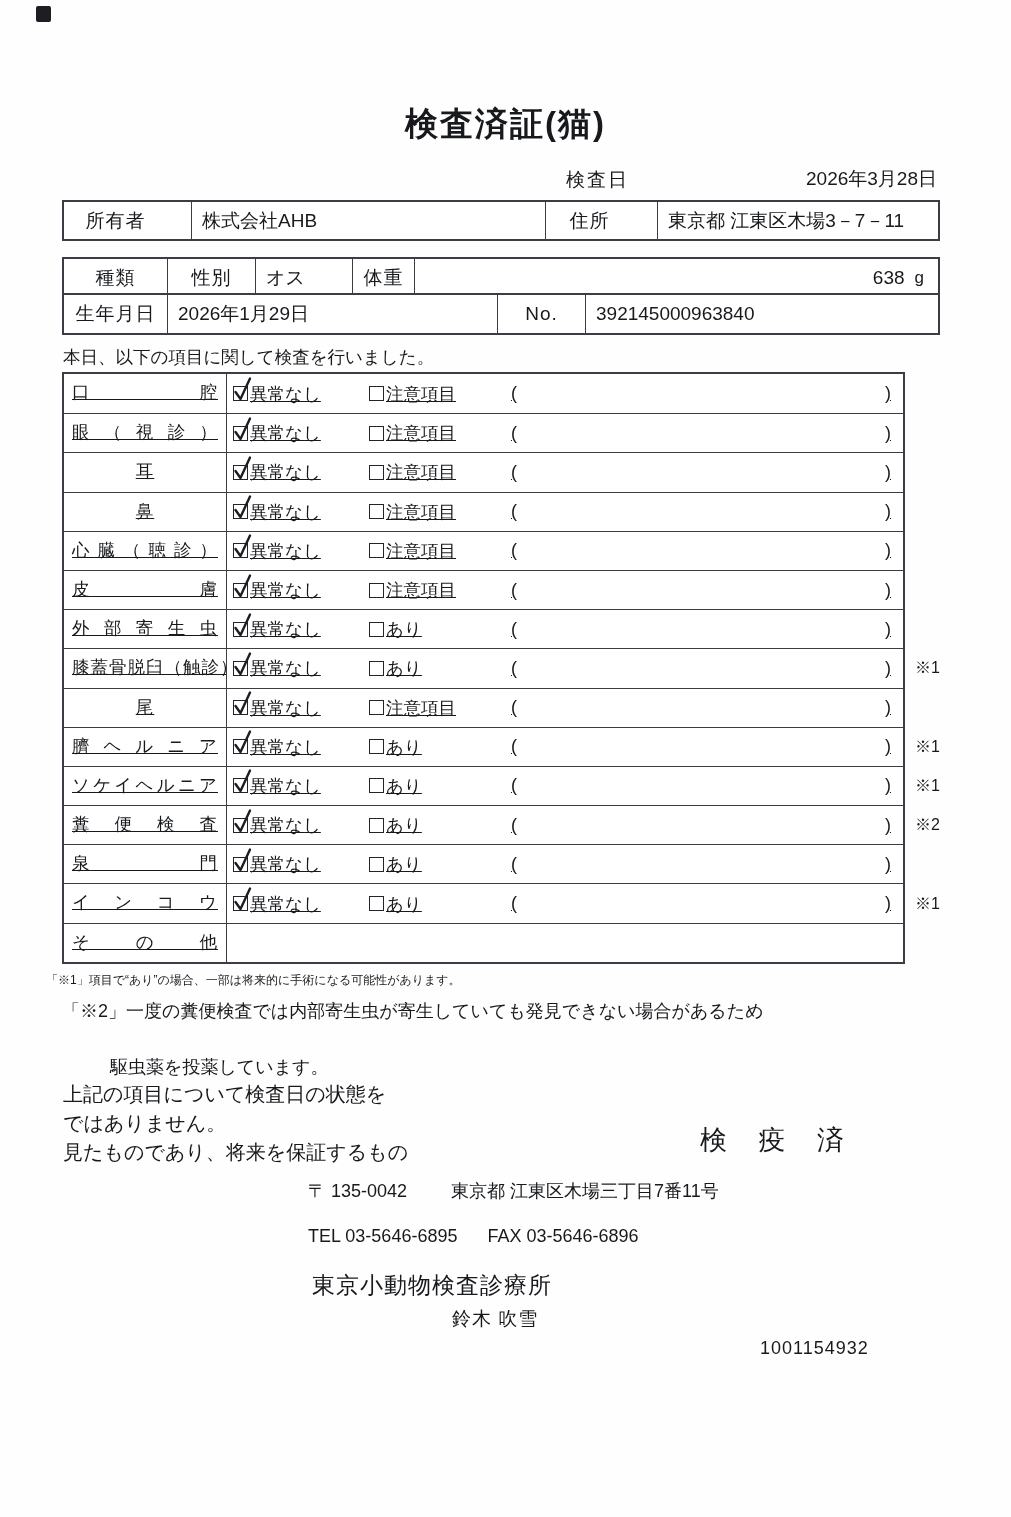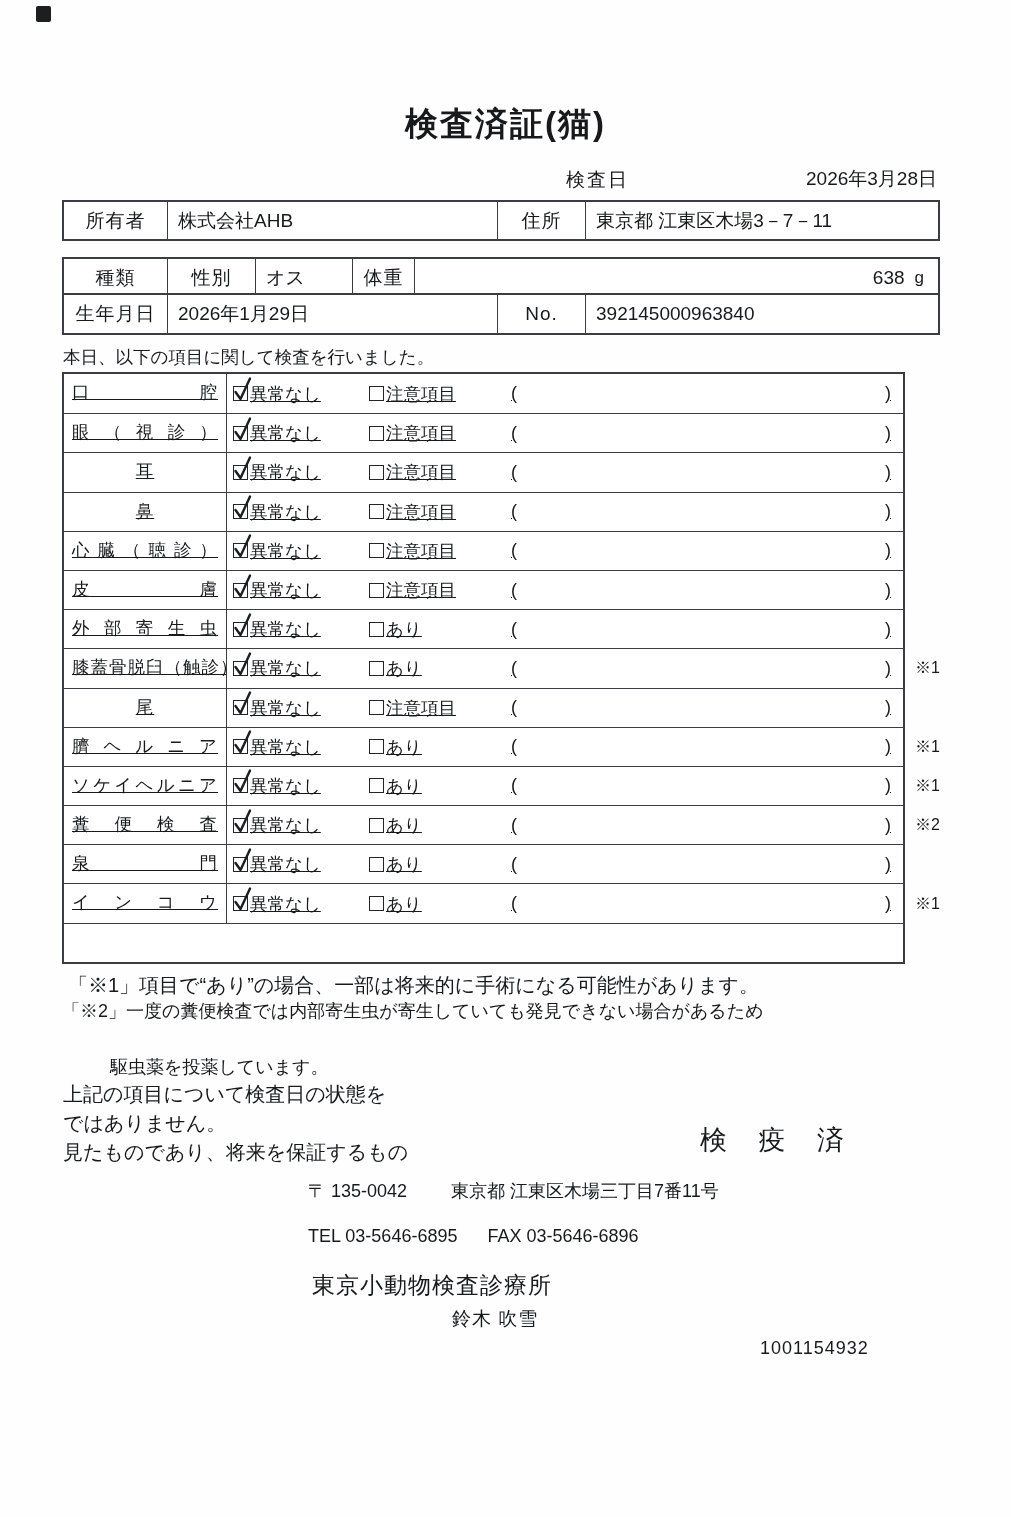--- a/index.html
+++ b/index.html
@@ -20,21 +20,21 @@
   }
   .date-label{left:566px;top:167px;font-size:19px;letter-spacing:2px;}
   .date-value{right:74px;top:166px;font-size:19px;}
 
   
   .ibox{border:2px solid #3a3e44;display:flex;box-sizing:border-box;background:#fff;}
   .ibox .cell{box-sizing:border-box;display:flex;align-items:center;font-size:19px;}
   .ibox .cell + .cell{border-left:1.7px solid #3a3e44;}
   .cell.lab{justify-content:center;letter-spacing:1px;}
   .cell.val{padding-left:10px;}
-  .owner-box{left:62px;top:200px;width:878px;height:41px;}
+  .owner-box{left:62px;top:200px;width:878px;height:41px;gap:24px;}
   .species-row,.birth-row{left:62px;width:878px;height:42px;}
   .species-row{top:257px;}
   .birth-row{top:293px;}
   .w-label{width:103px;flex:none;}
   .w-value{width:330px;flex:none;}
   .w-mid{width:88px;flex:none;}
   .w-rest{flex:1;}
   .w-sex{width:97px;flex:none;}
   .w-wlabel{width:62px;flex:none;}
   .weight-cell{flex:1;justify-content:flex-end;padding-right:14px;}
@@ -71,21 +71,21 @@
   .checkbox .tick{position:absolute;left:-2px;top:-10px;width:20px;height:26px;overflow:visible;}
   .opt-label{white-space:nowrap;}
   .parens{flex:1;display:flex;justify-content:space-between;padding:0 12px 0 6px;}
   .paren{font-size:18px;}
   .note{
     position:absolute;left:calc(100% + 12px);top:50%;
     transform:translateY(-50%);
     font-size:16px;white-space:nowrap;
   }
 
-  .footnote1{left:68px;top:972px;font-size:20px;}
+  .footnote1{left:46px;top:972px;font-size:12px;}
   .footnote2{left:62px;top:999px;font-size:18px;}
   .footnote3{left:110px;top:1024px;font-size:18px;margin-top:31px;}
 
   .disclaimer{left:63px;top:1080px;font-size:20px;font-weight:500;line-height:29px;}
   .stamp{left:700px;top:1122px;font-size:27px;letter-spacing:12px;font-weight:500;}
 
   .addr-line{left:308px;top:1179px;font-size:18px;display:flex;gap:44px;}
   .tel-line{left:308px;top:1226px;font-size:18px;display:flex;gap:30px;justify-content:space-between;}
   .clinic-name{left:312px;top:1270px;font-size:23px;letter-spacing:1px;font-weight:500;}
   .vet-name{left:452px;top:1306px;font-size:19px;letter-spacing:1px;}
@@ -447,20 +447,21 @@
         </span>
         <span class="parens">
           <span class="paren p-open">(</span>
           <span class="paren p-close">)</span>
         </span>
       </div>
       <span class="note">※1</span>
     </div>
 
     <div class="exam-row">
+      <div class="label">その他</div>
       <div class="content"></div>
       <span class="note"></span>
     </div>
   </div>
 
   <div class="abs footnote1">「※1」項目で“あり”の場合、一部は将来的に手術になる可能性があります。</div>
   <div class="abs footnote2">「※2」一度の糞便検査では内部寄生虫が寄生していても発見できない場合があるため</div>
   <div class="abs footnote3">駆虫薬を投薬しています。</div>
 
   <div class="abs disclaimer">

